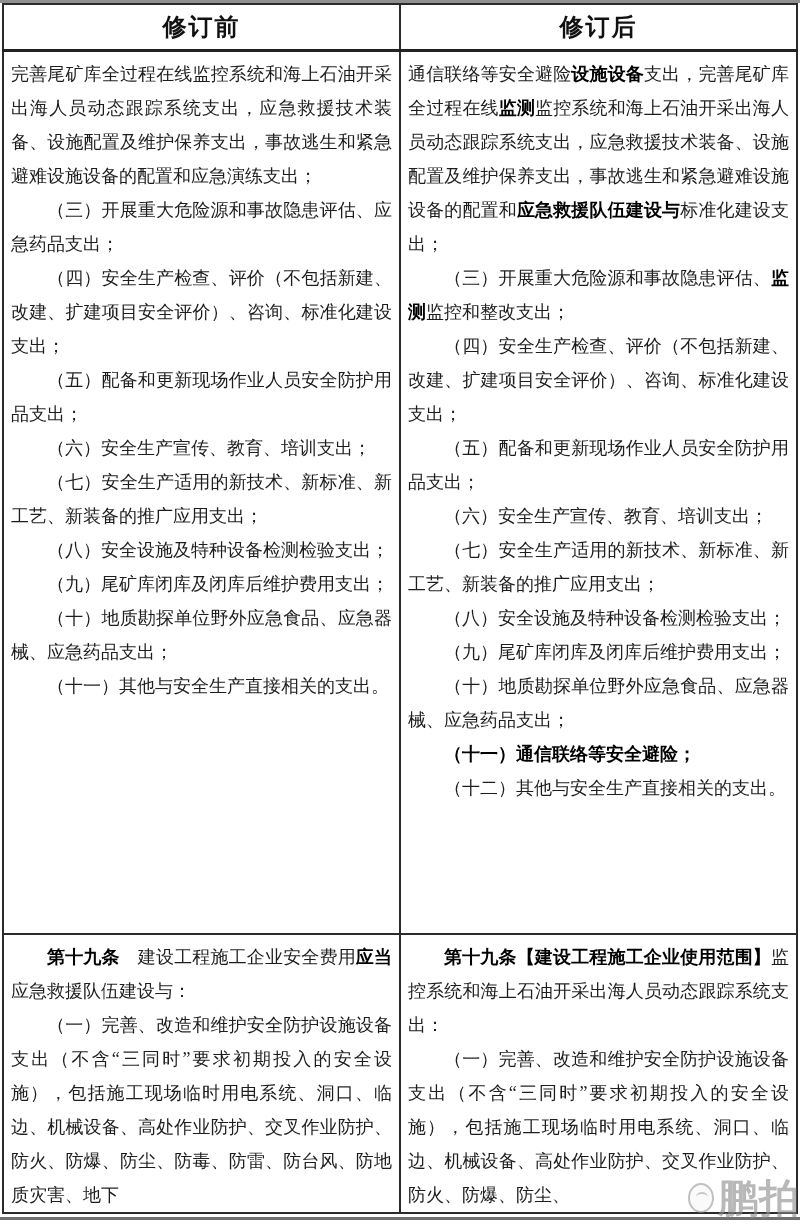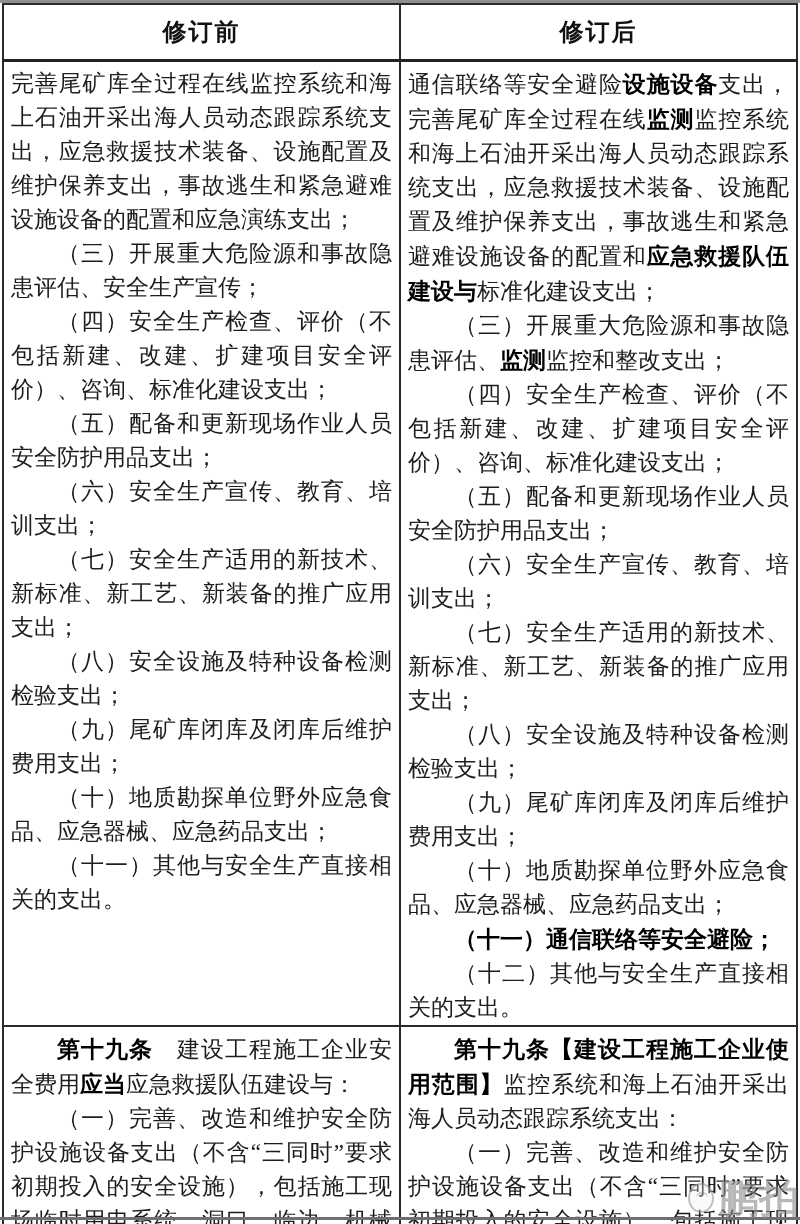--- a/index.html
+++ b/index.html
@@ -28,34 +28,34 @@
     table-layout: fixed;
   }
   .cmp-table th, .cmp-table td {
     border: 2px solid #2b2b2b;
     vertical-align: top;
     padding: 5px 7px 0 7px;
     width: 50%;
   }
   .cmp-table th {
     height: 46px;
-    padding: 11px;
+    padding: 0;
     font-size: 24px;
     font-weight: bold;
     letter-spacing: 2px;
     text-align: center;
     vertical-align: middle;
     border-bottom: 3px solid #222222;
     font-family: "Liberation Sans", "DejaVu Sans", sans-serif;
     color: #111111;
   }
   tr.row-1 td { height: 884px; }
   .para {
     margin: 0;
-    font-size: 23px;
+    font-size: 18px;
     line-height: 34px;
     letter-spacing: 0px;
     text-align: justify;
     word-break: break-all;
     overflow-wrap: anywhere;
   }
   .para.indent { text-indent: 2em; }
   .bold-seg {
     font-weight: bold;
     color: #000000;
@@ -107,21 +107,21 @@
     <thead>
       <tr>
         <th>修订前</th>
         <th>修订后</th>
       </tr>
     </thead>
     <tbody>
       <tr class="row-1">
         <td>
             <p class="para"><span>完善尾矿库全过程在线监控系统和海上石油开采出海人员动态跟踪系统支出，应急救援技术装备、设施配置及维护保养支出，事故逃生和紧急避难设施设备的配置和应急演练支出；</span></p>
-            <p class="para indent"><span>（三）开展重大危险源和事故隐患评估、安全生产宣传；</span></p>
+            <p class="para indent"><span>（三）开展重大危险源和事故隐患评估、应急药品支出；</span></p>
             <p class="para indent"><span>（四）安全生产检查、评价（不包括新建、改建、扩建项目安全评价）、咨询、标准化建设支出；</span></p>
             <p class="para indent"><span>（五）配备和更新现场作业人员安全防护用品支出；</span></p>
             <p class="para indent"><span>（六）安全生产宣传、教育、培训支出；</span></p>
             <p class="para indent"><span>（七）安全生产适用的新技术、新标准、新工艺、新装备的推广应用支出；</span></p>
             <p class="para indent"><span>（八）安全设施及特种设备检测检验支出；</span></p>
             <p class="para indent"><span>（九）尾矿库闭库及闭库后维护费用支出；</span></p>
             <p class="para indent"><span>（十）地质勘探单位野外应急食品、应急器械、应急药品支出；</span></p>
             <p class="para indent"><span>（十一）其他与安全生产直接相关的支出。</span></p>
           </td>
         <td>

